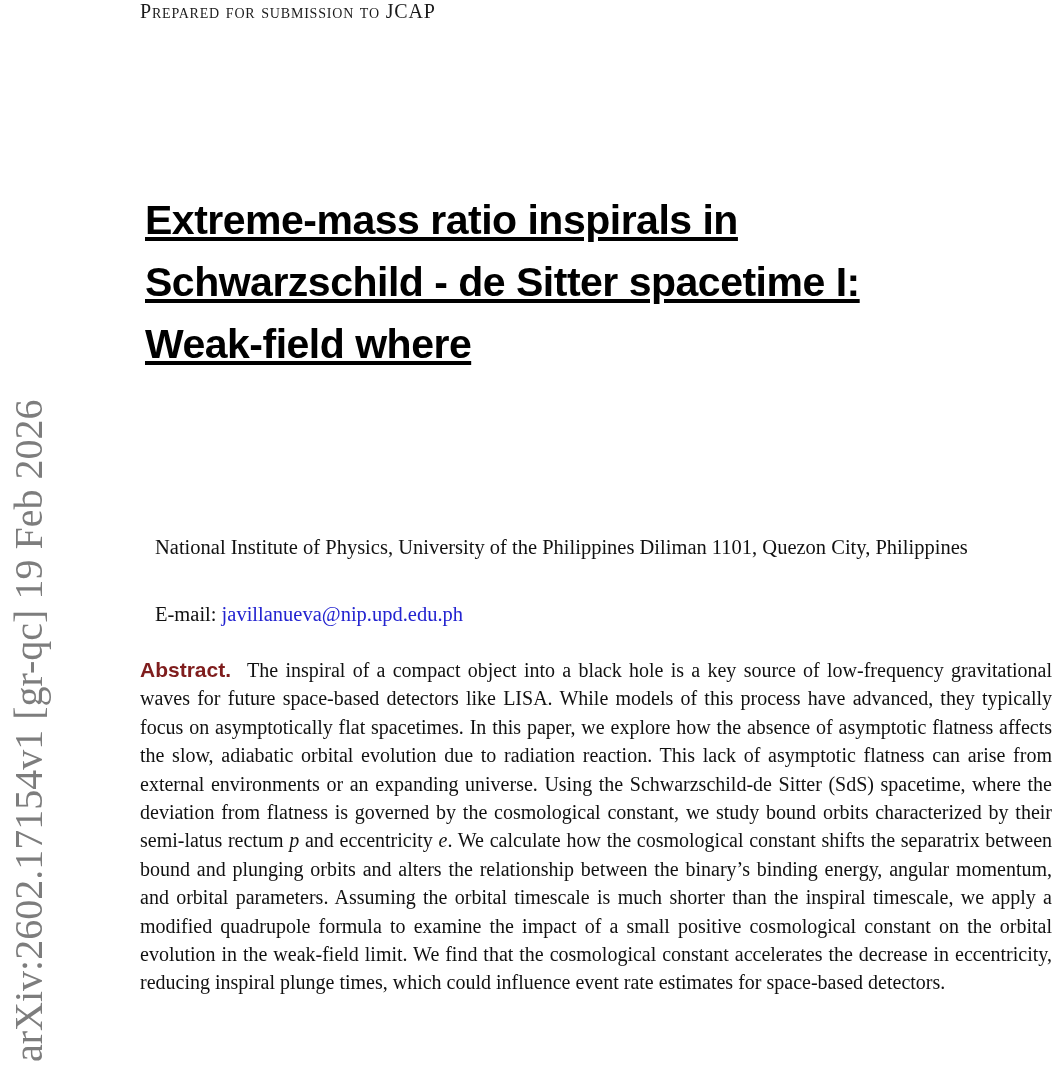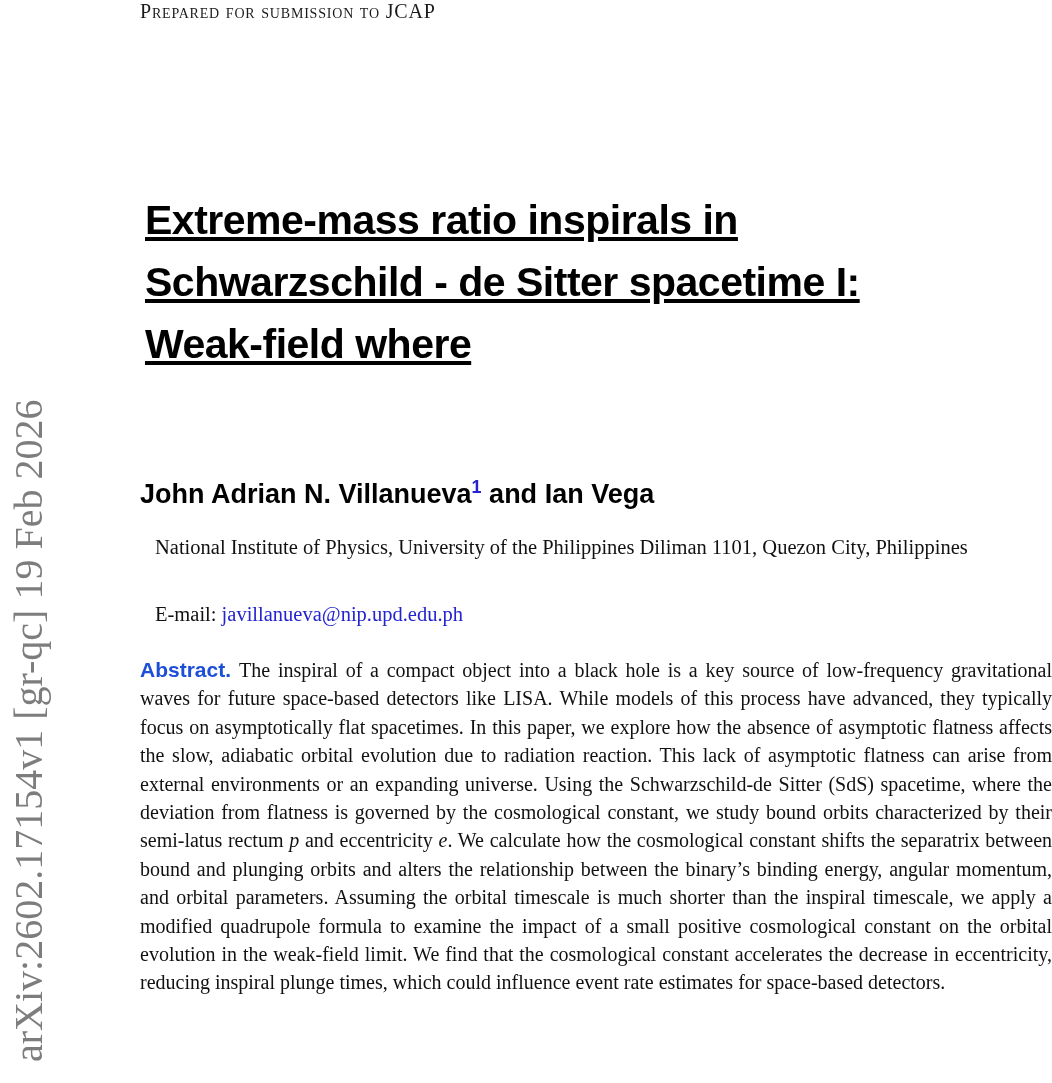--- a/index.html
+++ b/index.html
@@ -115,43 +115,42 @@
     font-family: "Liberation Serif", serif;
     font-size: 20px;
     line-height: 28.4px;
     text-align: justify;
     color: #111111;
   }
   .abstract-label {
     font-family: "Liberation Sans", sans-serif;
     font-weight: bold;
     font-size: 21px;
-    margin-right: 8px;
-    color: #1d4ed8;
+    margin-right: 16px;
+    color: #7f1d1d;
   }
   .abstract em {
     font-style: italic;
   }
 </style>
 </head>
 <body>
 
 <div id="page">
 
   <div class="jcap-header">Prepared for submission to JCAP</div>
 
   <div class="arxiv-watermark">arXiv:2602.17154v1  [gr-qc]  19 Feb 2026</div>
 
   <div class="paper-title">
     <div>Extreme-mass ratio inspirals in</div>
     <div>Schwarzschild - de Sitter spacetime I:</div>
     <div>Weak-field where</div>
   </div>
 
-  <div class="authors-line"><span>John Adrian N. Villanueva</span><sup>1</sup><span> and </span><span>Ian Vega</span></div>
 
   <div class="affiliation">National Institute of Physics, University of the Philippines Diliman 1101, Quezon City, Philippines</div>
 
   <div class="email-line"><span>E-mail: </span><a href="#">javillanueva@nip.upd.edu.ph</a></div>
 
   <div class="abstract"><span class="abstract-label">Abstract.</span><span>The inspiral of a compact object into a black hole is a key source of low-frequency gravitational waves for future space-based detectors like LISA. While models of this process have advanced, they typically focus on asymptotically flat spacetimes. In this paper, we explore how the absence of asymptotic flatness affects the slow, adiabatic orbital evolution due to radiation reaction. This lack of asymptotic flatness can arise from external environments or an expanding universe. Using the Schwarzschild-de Sitter (SdS) spacetime, where the deviation from flatness is governed by the cosmological constant, we study bound orbits characterized by their semi-latus rectum </span><em>p</em><span> and eccentricity </span><em>e</em><span>. We calculate how the cosmological constant shifts the separatrix between bound and plunging orbits and alters the relationship between the binary’s binding energy, angular momentum, and orbital parameters. Assuming the orbital timescale is much shorter than the inspiral timescale, we apply a modified quadrupole formula to examine the impact of a small positive cosmological constant on the orbital evolution in the weak-field limit. We find that the cosmological constant accelerates the decrease in eccentricity, reducing inspiral plunge times, which could influence event rate estimates for space-based detectors.</span></div>
 
 </div>
 
 </body></html>

